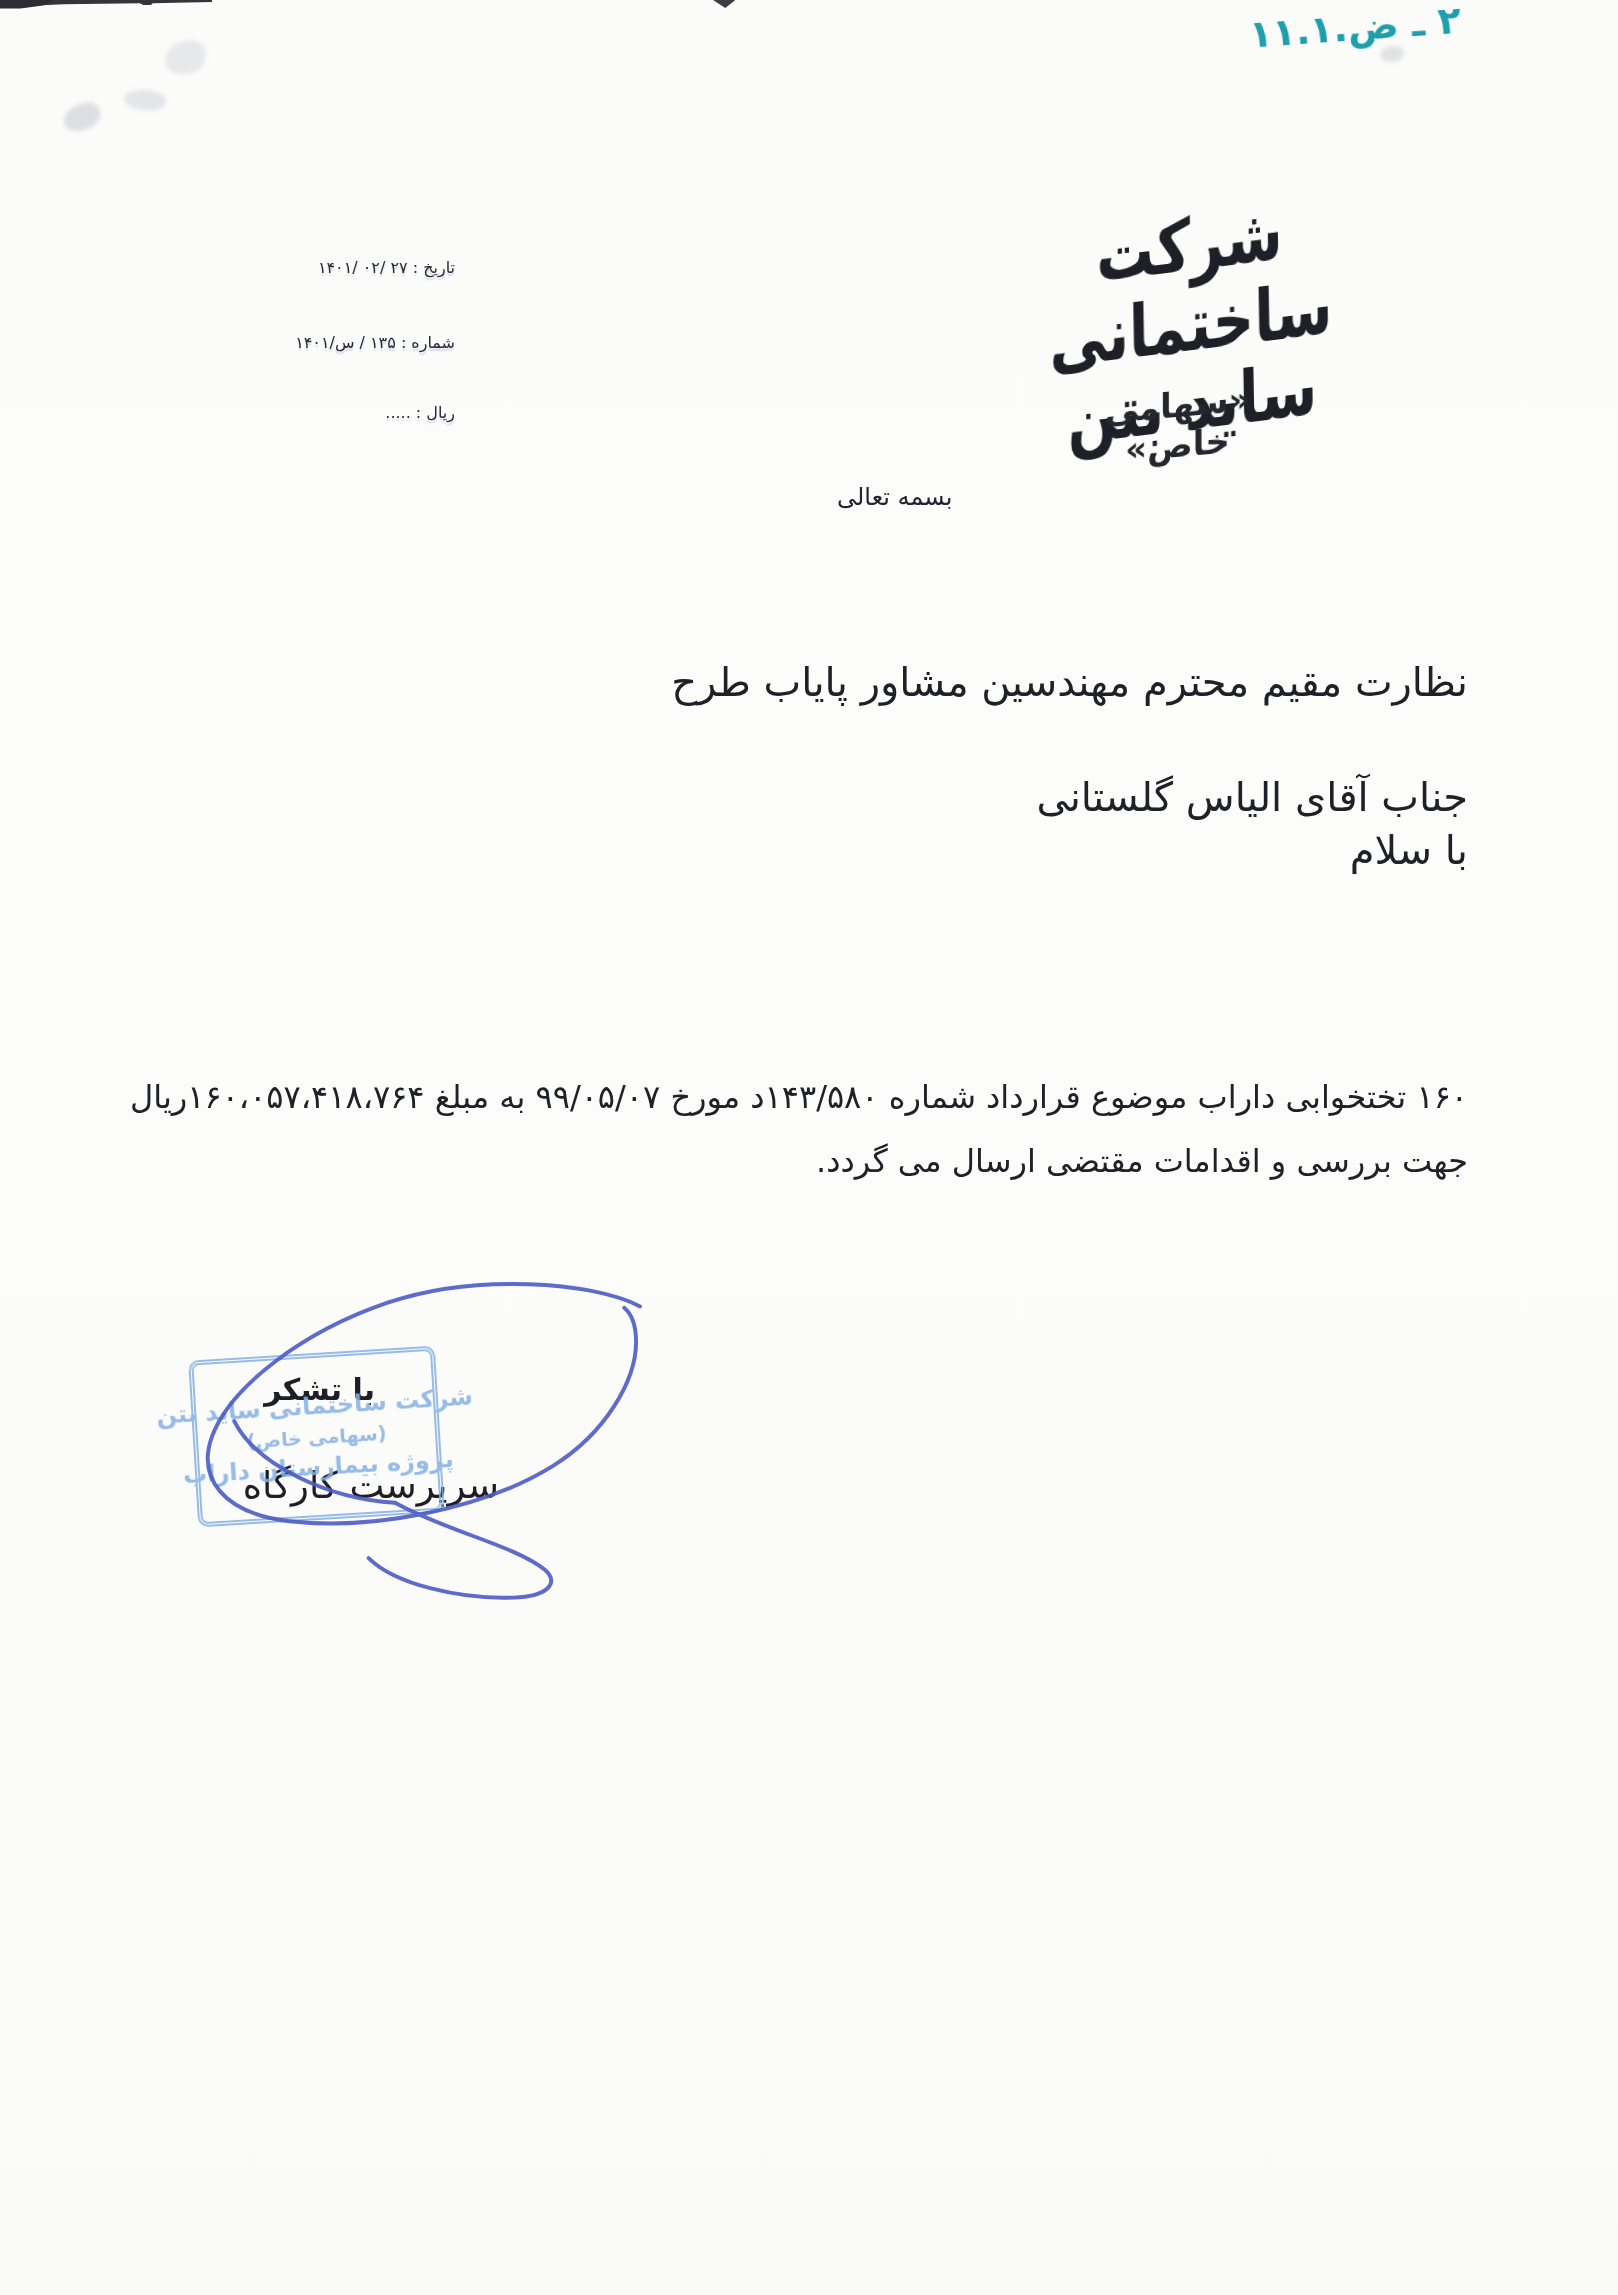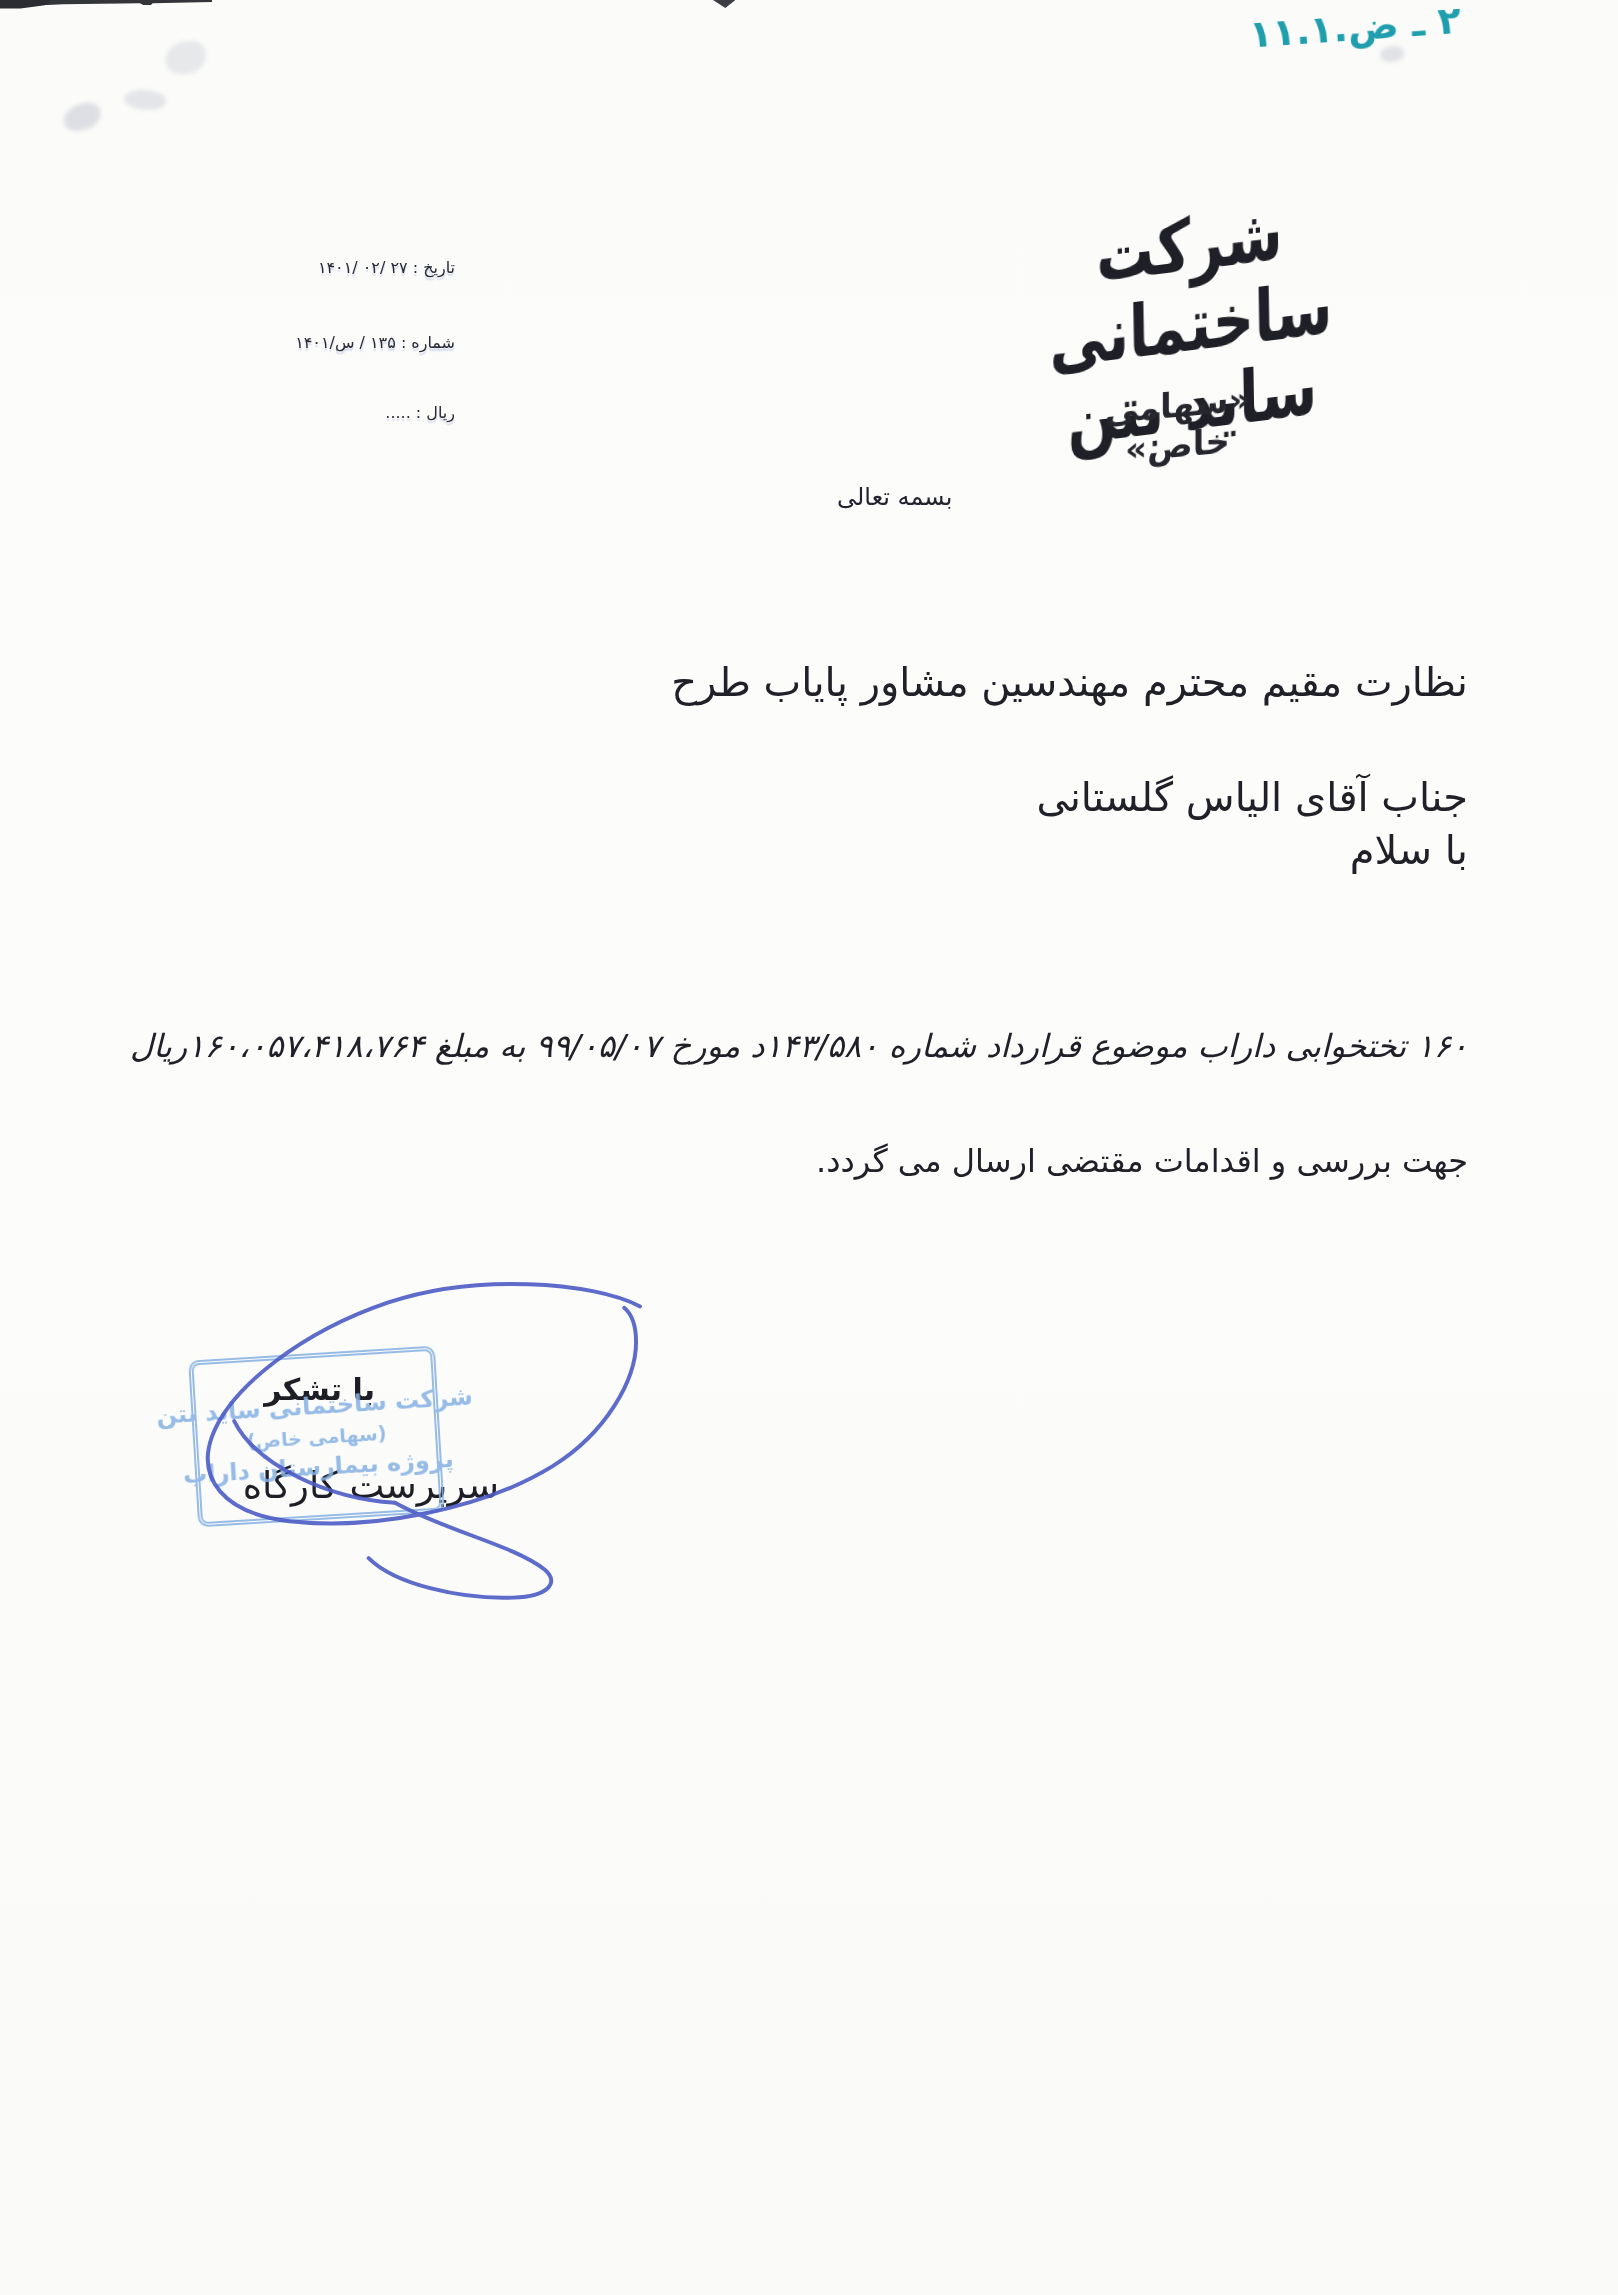--- a/index.html
+++ b/index.html
@@ -61,21 +61,21 @@
   .rec1{top:659px;}
   .rec2{top:774px;}
   .rec3{top:827px;}
 
   
   .body-line{
     position:absolute;right:151px;left:198px;font-size:32px;color:#202029;
     white-space:nowrap;text-align:justify;text-align-last:justify;
   }
   .bl1{top:947px;}
-  .bl2{top:1027px;font-style:italic;}
+  .bl2{top:1078px;}
   .bl3{top:1106px;text-align:right;text-align-last:right;margin-top:36px;}
   .u-num{border-bottom:2.6px solid #202029;padding:0 2.6px 1.3px 2.6px;}
   .num-ltr{unicode-bidi:embed;direction:ltr;}
 
   
   .thanks{position:absolute;right:1244px;top:1372px;font-size:30px;font-weight:bold;color:#1e1e26;white-space:nowrap;}
   .signer-title{position:absolute;right:1120px;top:1464px;font-size:37px;color:#1e1e26;white-space:nowrap;}
 
   
   .stamp{

